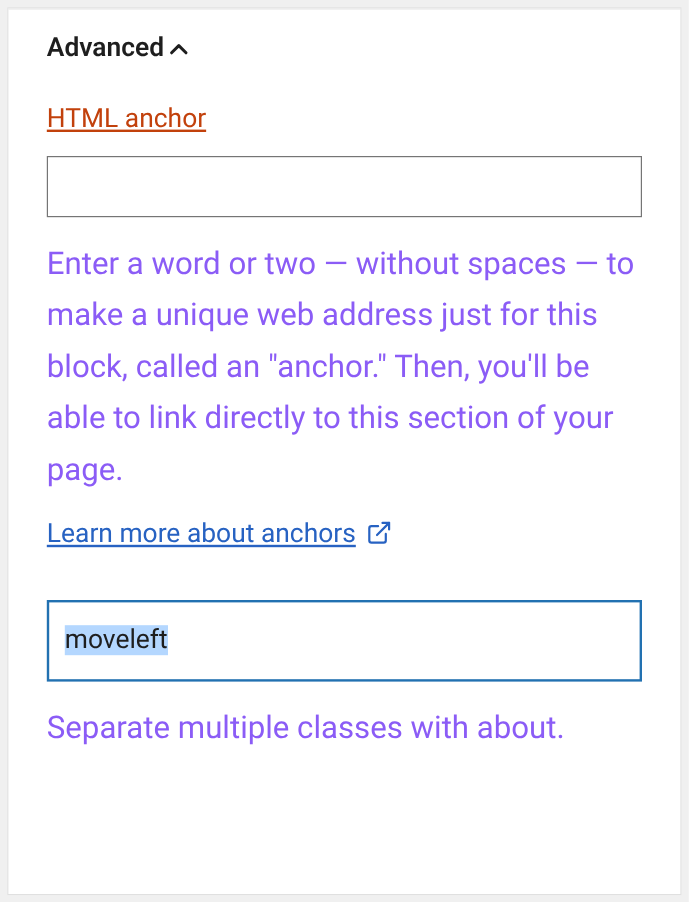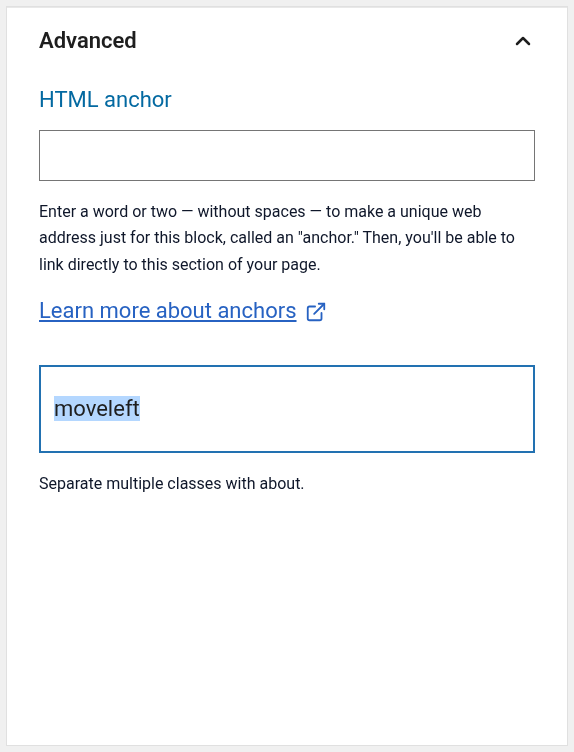--- a/index.html
+++ b/index.html
@@ -16,21 +16,20 @@
     }
     .panel {
       background: #fff;
       border: 1px solid #e0e0e0;
       width: 100%;
       height: 100%;
       padding: 0;
     }
     .panel-header {
       display: flex;
-      justify-content: space-between;
       align-items: center;
       padding: 20px 32px 20px 32px;
       border-top: 1px solid #e8e8e8;
       cursor: pointer;
     }
     .panel-title {
       font-size: 22px;
       font-weight: 600;
       color: #1e1e1e;
     }
@@ -45,60 +44,61 @@
       padding: 14px 32px 30px 32px;
     }
     .field-group {
       margin-bottom: 42px;
     }
     .field-group:last-child {
       margin-bottom: 0;
     }
     .field-label {
       font-size: 22px;
-      color: #0369a1;
+      color: #c2410c;
       margin-bottom: 18px;
       display: block;
       font-weight: 400;
+      text-decoration: underline;
     }
     .text-input {
       width: 100%;
       padding: 12px 14px;
       font-size: 22px;
       border: 1px solid #757575;
       background: #fff;
       font-family: inherit;
       color: #1e1e1e;
     }
     .input-shell {
       width: 100%;
-      padding: 28px 13px;
+      padding: 18px 13px;
       font-size: 22px;
       border: 2px solid #2271b1;
       background: #fff;
       font-family: inherit;
       color: #1e1e1e;
       min-height: 54px;
       line-height: 28px;
     }
     .hl {
       background: #b4d7ff;
     }
     .help-text {
-      font-size: 16px;
-      color: #0f172a;
+      font-size: 26px;
+      color: #8b5cf6;
       line-height: 1.65;
       margin-top: 18px;
     }
     .link {
       color: #2762c2;
       text-decoration: underline;
       font-size: 22px;
       display: inline-flex;
-      align-items: flex-end;
+      align-items: flex-start;
       gap: 8px;
       margin-top: 20px;
     }
     .ext-icon {
       display: inline-flex;
     }
   </style>
 </head>
 <body>
 

